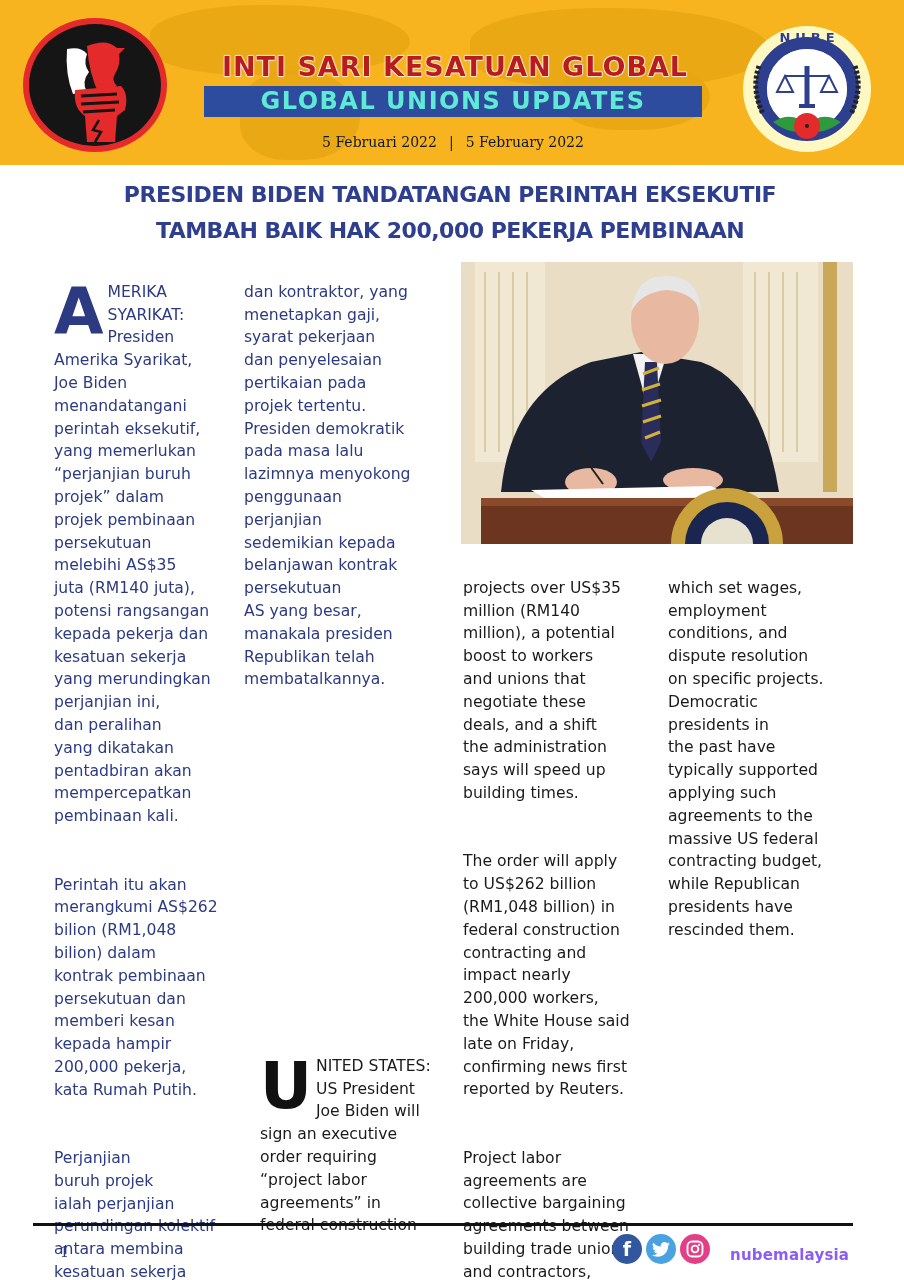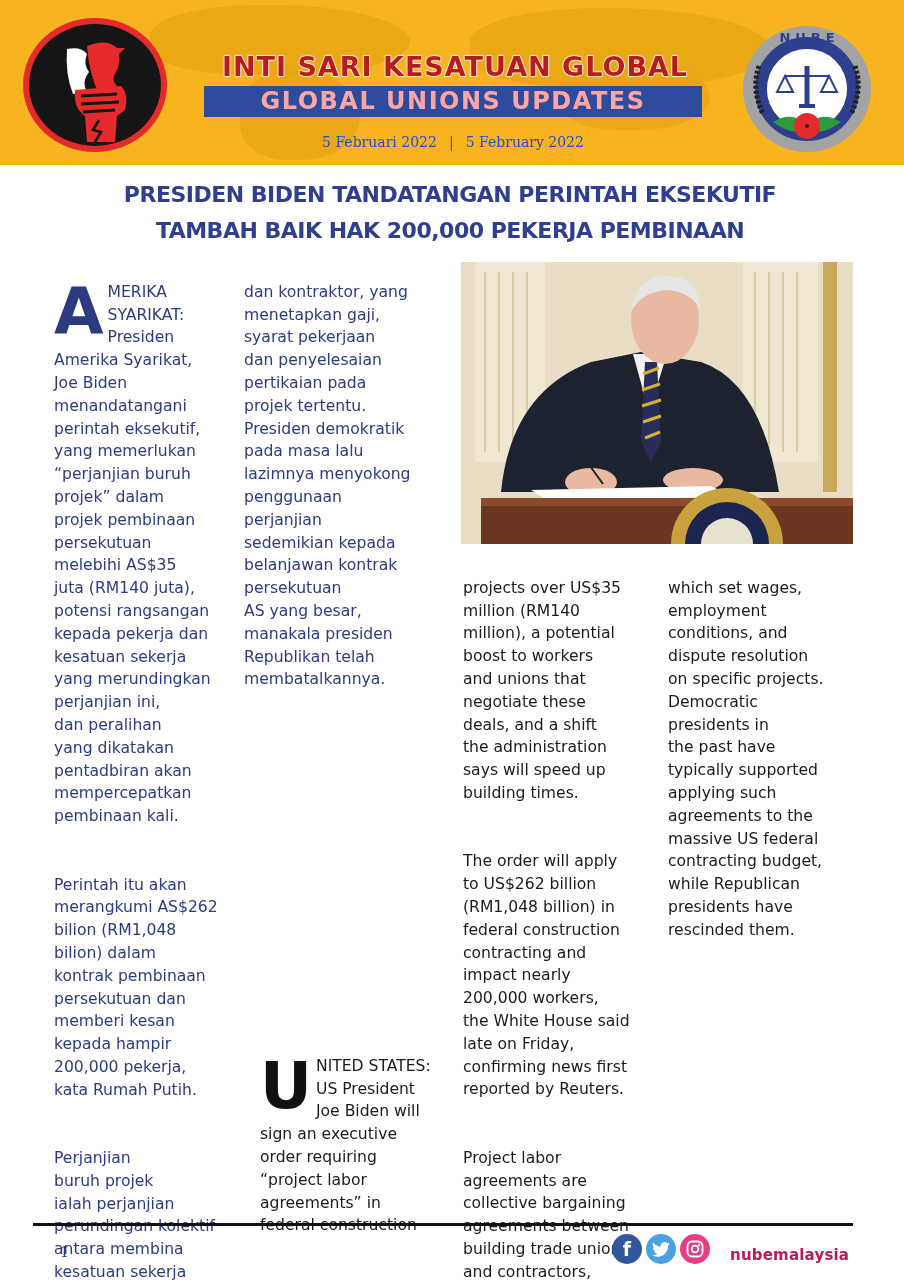--- a/index.html
+++ b/index.html
@@ -23,32 +23,32 @@
   .title-red {
     position: absolute; left: 204px; top: 50px; width: 502px; height: 34px;
     text-align: center; color: #b91c1c;
     font-family: "DejaVu Sans", sans-serif; font-weight: bold; font-size: 27px; letter-spacing: 1px;
     -webkit-text-stroke: 1px #ffffff; paint-order: stroke fill;
     text-shadow: 0 0 2px #fff, 0 0 2px #fff;
     line-height: 34px;
   }
   .title-blue {
     position: absolute; left: 204px; top: 86px; width: 498px; height: 31px;
-    background: #2e4c9e; color: #fca5a5; text-align: center;
+    background: #2e4c9e; color: #5eead4; text-align: center;
     font-family: "DejaVu Sans", sans-serif; font-weight: bold; font-size: 24px; letter-spacing: 1.5px;
     line-height: 31px;
   }
   .dates {
     position: absolute; left: 204px; top: 134px; width: 498px; text-align: center;
-    font-family: "DejaVu Serif", serif; font-size: 14px; color: #1d4ed8;
+    font-family: "DejaVu Serif", serif; font-size: 14px; color: #0f172a;
   }
   .dates .sep { margin: 0 12px; }
   .logo-right {
     position: absolute; left: 743px; top: 26px; width: 128px; height: 126px;
-    border-radius: 50%; background: #a3a3a3;
+    border-radius: 50%; background: #fef9c3;
   }
   .logo-right svg { position: absolute; left: 0; top: 0; }
 
   
   .headline {
     position: absolute; left: 40px; top: 177px; width: 820px; text-align: center;
     color: #2e3f8f; font-family: "DejaVu Sans", sans-serif; font-weight: bold;
     font-size: 22px; line-height: 36px; letter-spacing: -0.5px;
   }
 
@@ -92,21 +92,21 @@
   .social { position: absolute; left: 612px; top: 1234px; display: flex; gap: 4px; }
   .social .ico {
     width: 30px; height: 30px; border-radius: 50%; display: flex; align-items: center; justify-content: center;
     color: #fff; font-weight: bold; font-size: 19px; font-family: "DejaVu Sans", sans-serif;
   }
   .fb { background: #33579e; }
   .tw { background: #4aa3e0; }
   .ig { background: #e33f86; }
   .handle {
     position: absolute; left: 730px; top: 1246px; font-family: "DejaVu Sans", sans-serif;
-    font-size: 15px; font-weight: bold; color: #be185d; letter-spacing: 0.2px;
+    font-size: 15px; font-weight: bold; color: #8b5cf6; letter-spacing: 0.2px;
   }
 </style>
 </head>
 <body>
 
 <div class="banner">
   <div class="map-blob" style="left:150px;top:5px;width:260px;height:70px;"></div>
   <div class="map-blob" style="left:240px;top:70px;width:120px;height:90px;"></div>
   <div class="map-blob" style="left:470px;top:8px;width:300px;height:80px;"></div>
   <div class="map-blob" style="left:560px;top:60px;width:150px;height:70px;"></div>

